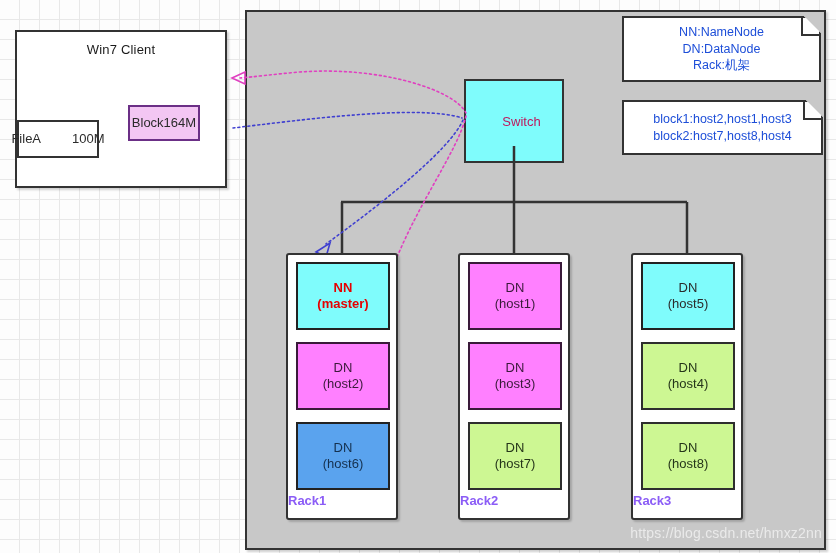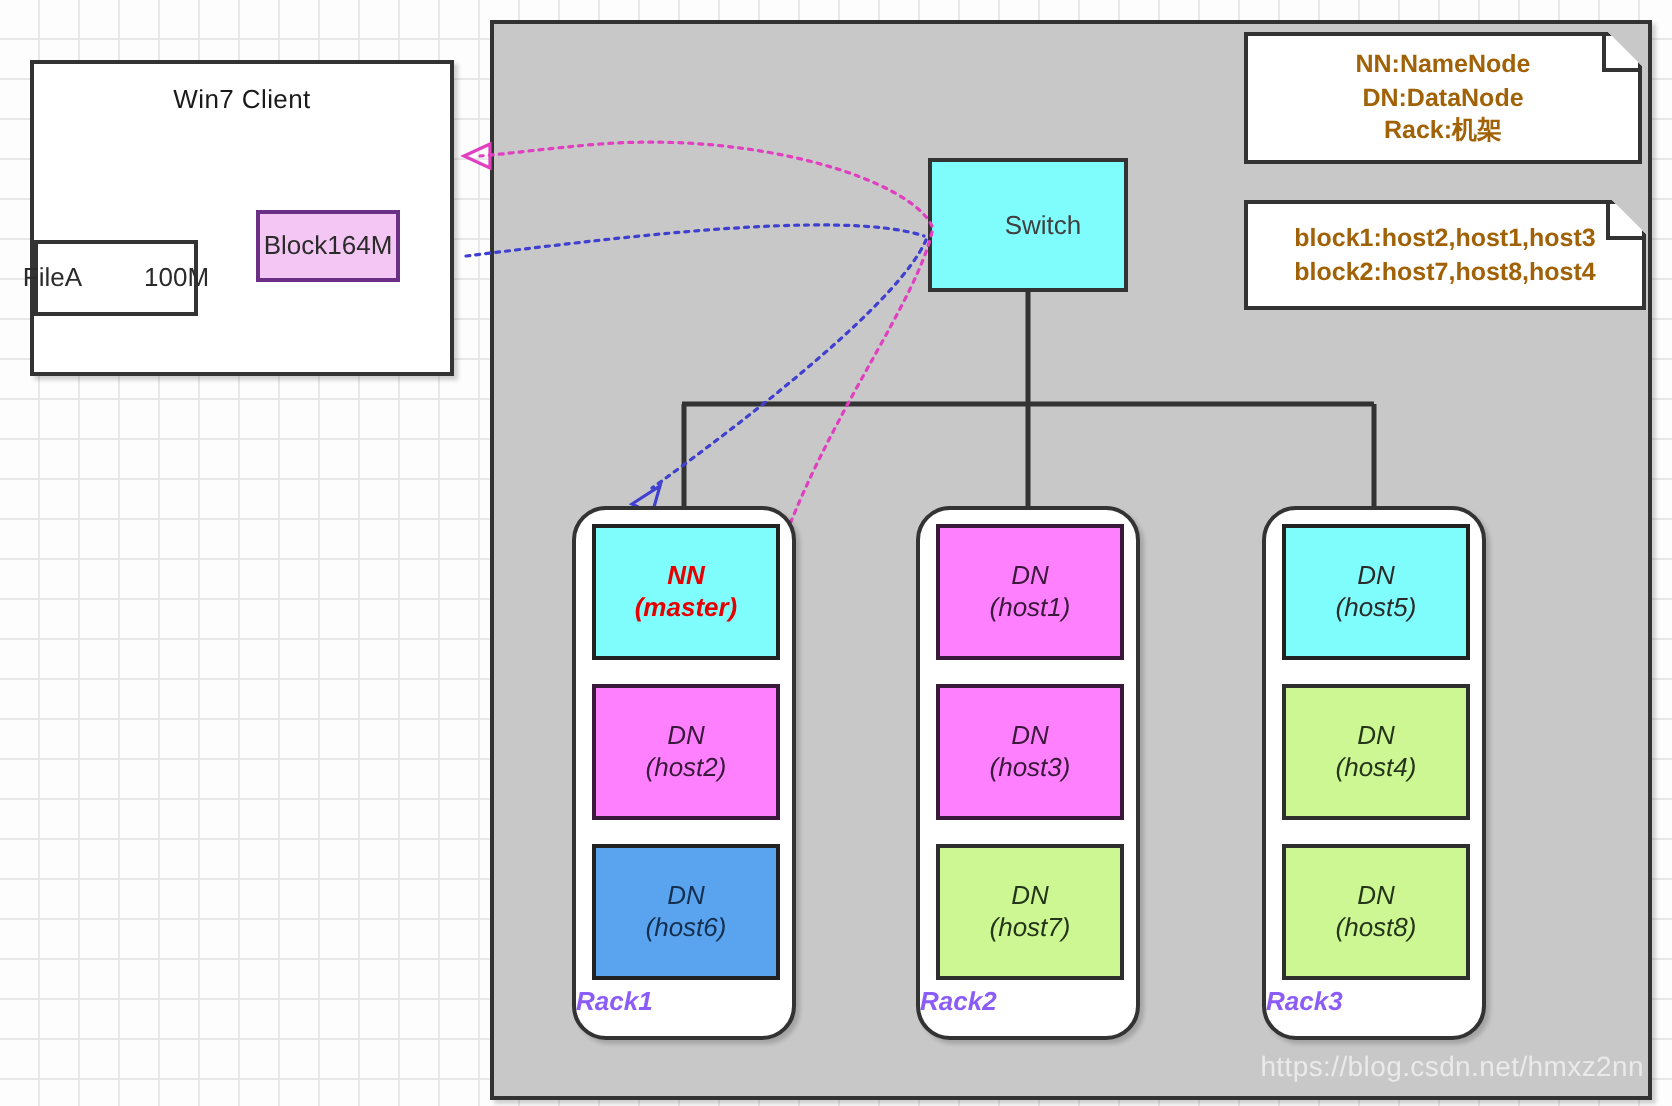--- a/index.html
+++ b/index.html
@@ -86,49 +86,48 @@
     left: 440px; top: 38px;
     width: 150px;
     text-align: center;
     font-size: 13px;
     font-weight: bold;
     color: #1a1a1a;
   }
   #switch-box {
     position: absolute;
     left: 464px; top: 79px;
-    width: 100px; height: 67px;
+    width: 100px; height: 84px;
     background: #7ffcfc;
     border: 2.5px solid #333333;
     box-sizing: border-box;
     display: flex;
     align-items: center;
     justify-content: center;
     font-size: 13px;
-    color: #404040;
+    color: #be185d;
     padding-left: 15px;
   }
 
   
   .note {
     position: absolute;
     background: #ffffff;
     box-sizing: border-box;
     display: flex;
     flex-direction: column;
     align-items: center;
     justify-content: center;
     font-size: 12.5px;
-    color: #a16207;
+    color: #1d4ed8;
     line-height: 1.35;
     box-shadow: 2px 2px 2px rgba(0,0,0,0.2);
     -webkit-clip-path: polygon(0 0, calc(100% - 17px) 0, 100% 17px, 100% 100%, 0 100%);
     clip-path: polygon(0 0, calc(100% - 17px) 0, 100% 17px, 100% 100%, 0 100%);
     border: 0;
-    font-weight: bold;
   }
   .note-inner {
     position: absolute;
     left: 0; top: 0; right: 0; bottom: 0;
     border: 2px solid #333333;
     box-sizing: border-box;
     -webkit-clip-path: polygon(0 0, calc(100% - 17px) 0, 100% 17px, 100% 100%, 0 100%);
     clip-path: polygon(0 0, calc(100% - 17px) 0, 100% 17px, 100% 100%, 0 100%);
     pointer-events: none;
   }
@@ -143,24 +142,23 @@
   }
   #note-legend { left: 622px; top: 16px; width: 199px; height: 66px; }
   #note-blocks { left: 622px; top: 100px; width: 201px; height: 55px; }
   .note-line { white-space: nowrap; }
 
   
   .rack {
     position: absolute;
     background: #ffffff;
     border: 2.5px solid #333333;
-    border-radius: 17px;
+    border-radius: 3px;
     box-sizing: border-box;
     box-shadow: 2px 2px 2px rgba(0,0,0,0.18);
-    font-style: italic;
   }
   #rack1 { left: 286px; top: 253px; width: 112px; height: 267px; }
   #rack2 { left: 458px; top: 253px; width: 112px; height: 267px; }
   #rack3 { left: 631px; top: 253px; width: 112px; height: 267px; }
 
   .node {
     position: absolute;
     left: 8px;
     width: 94px;
     height: 68px;

